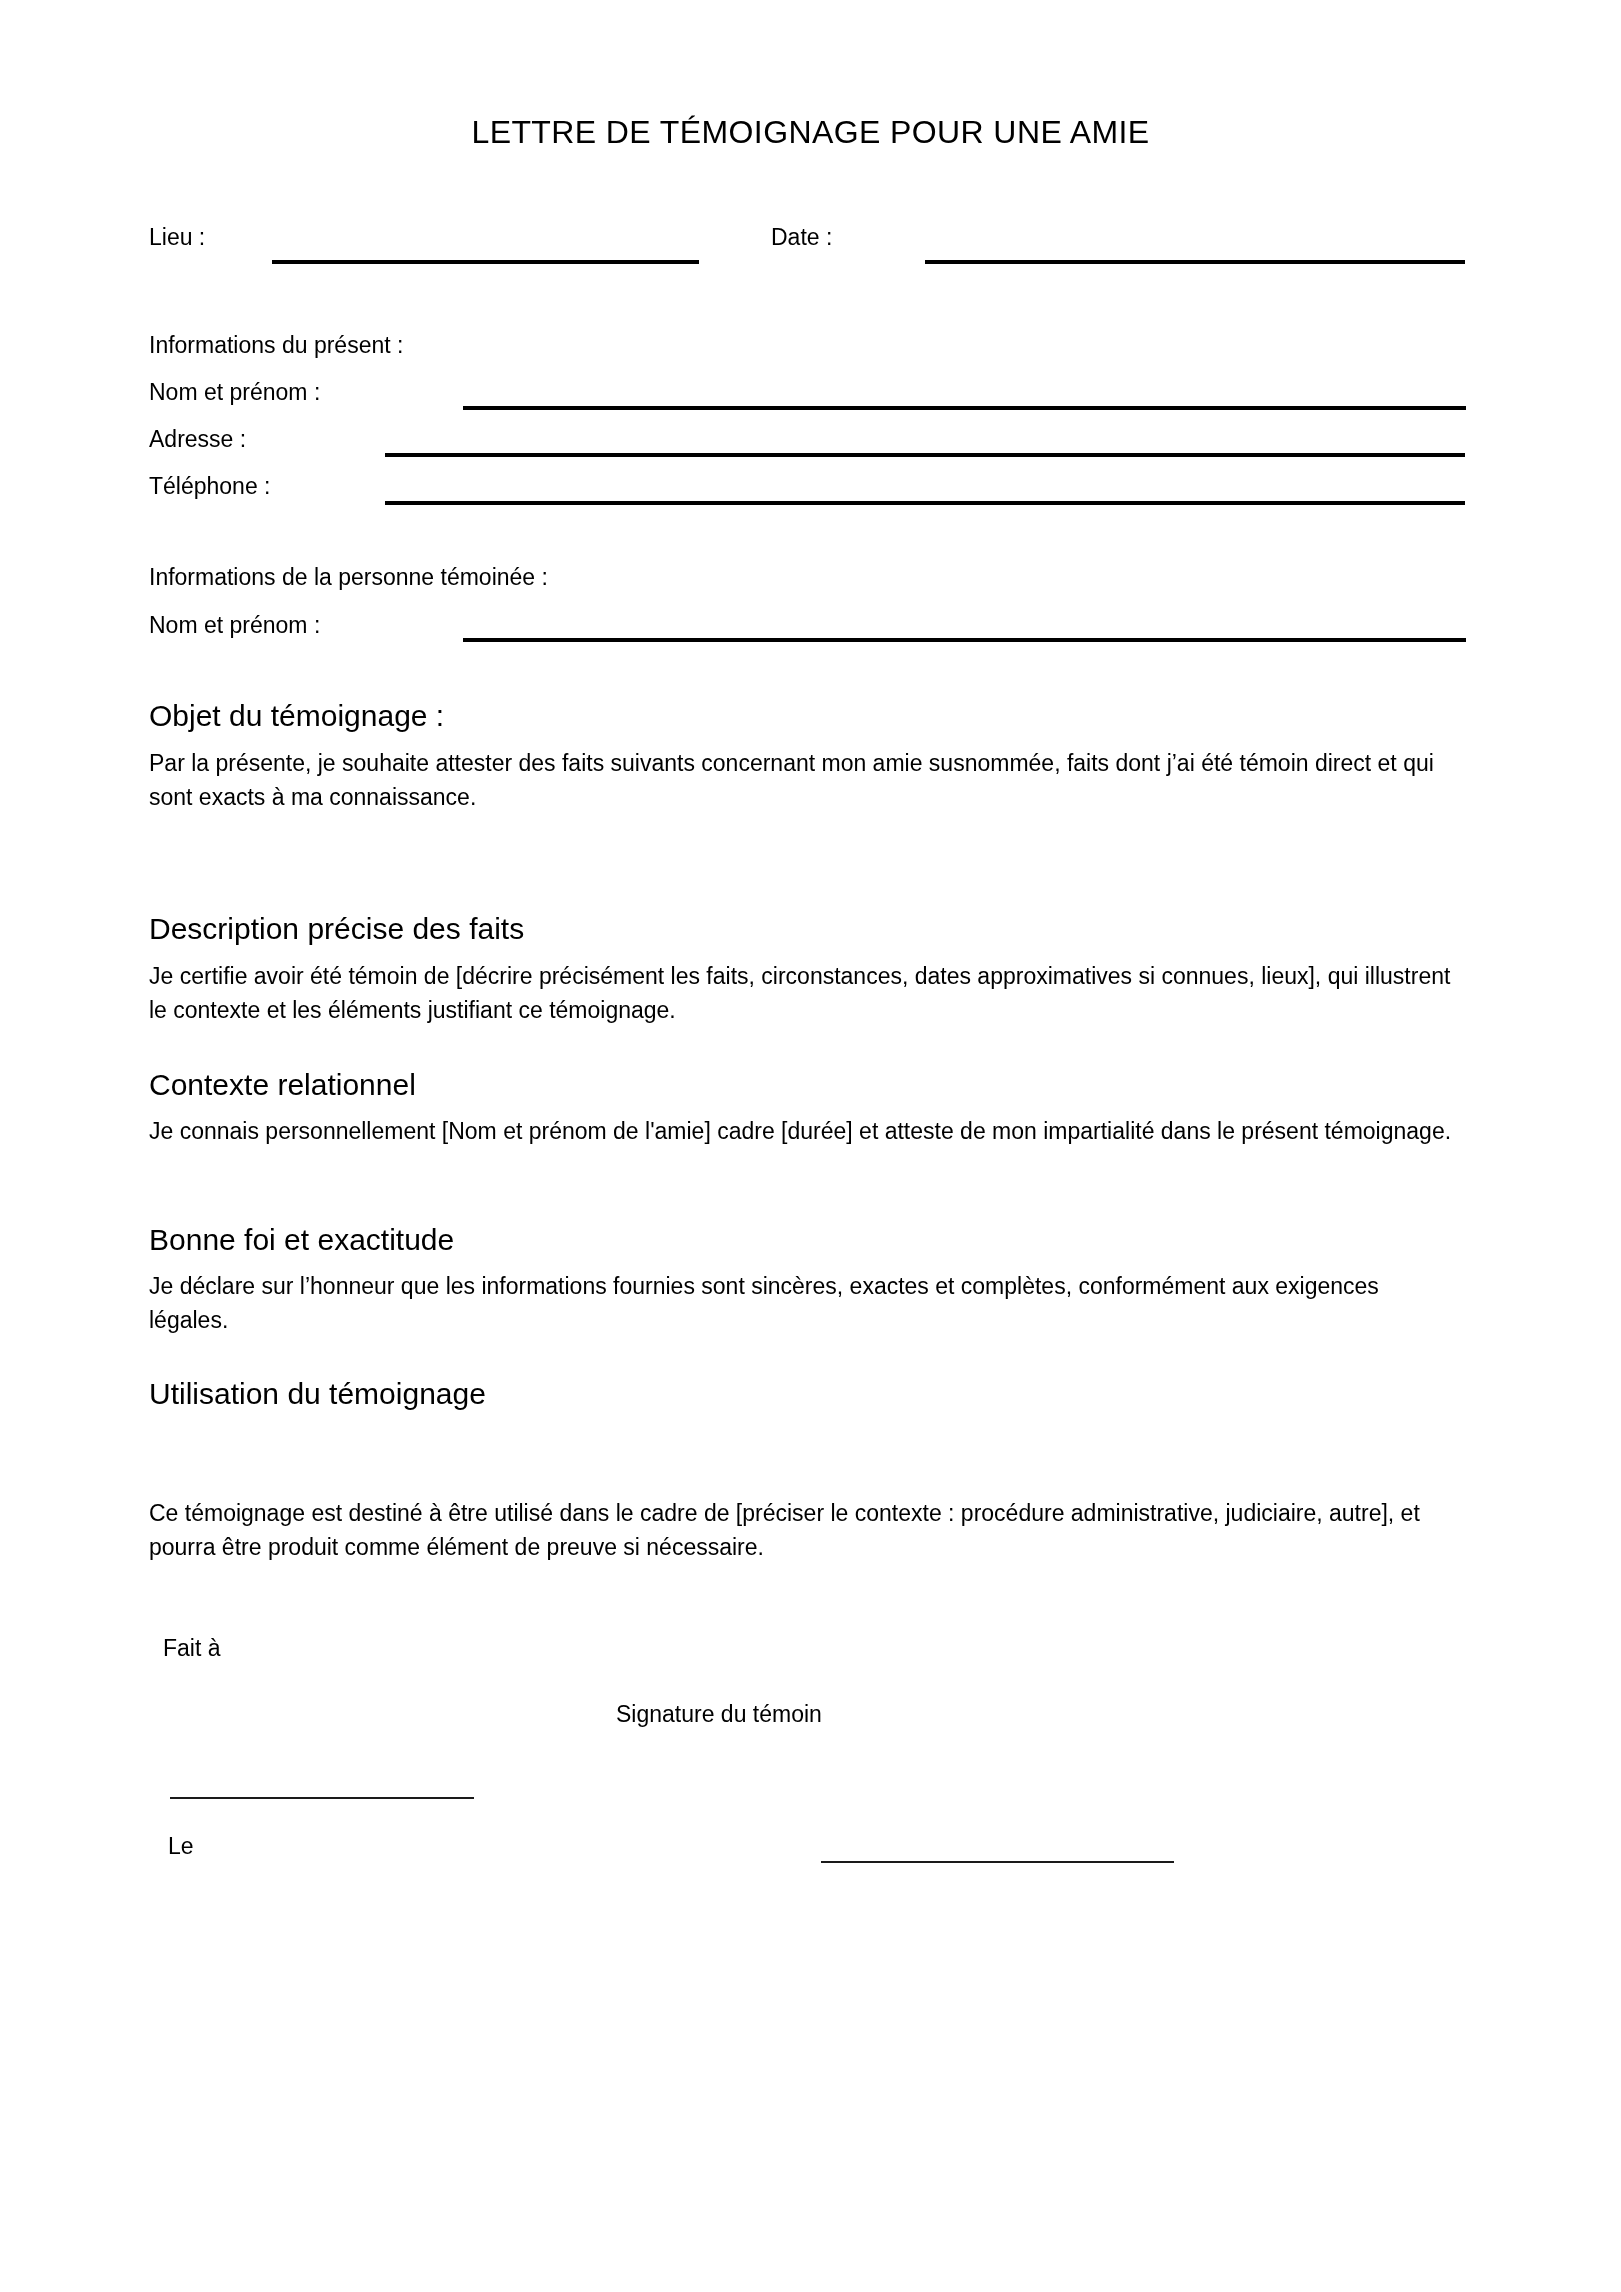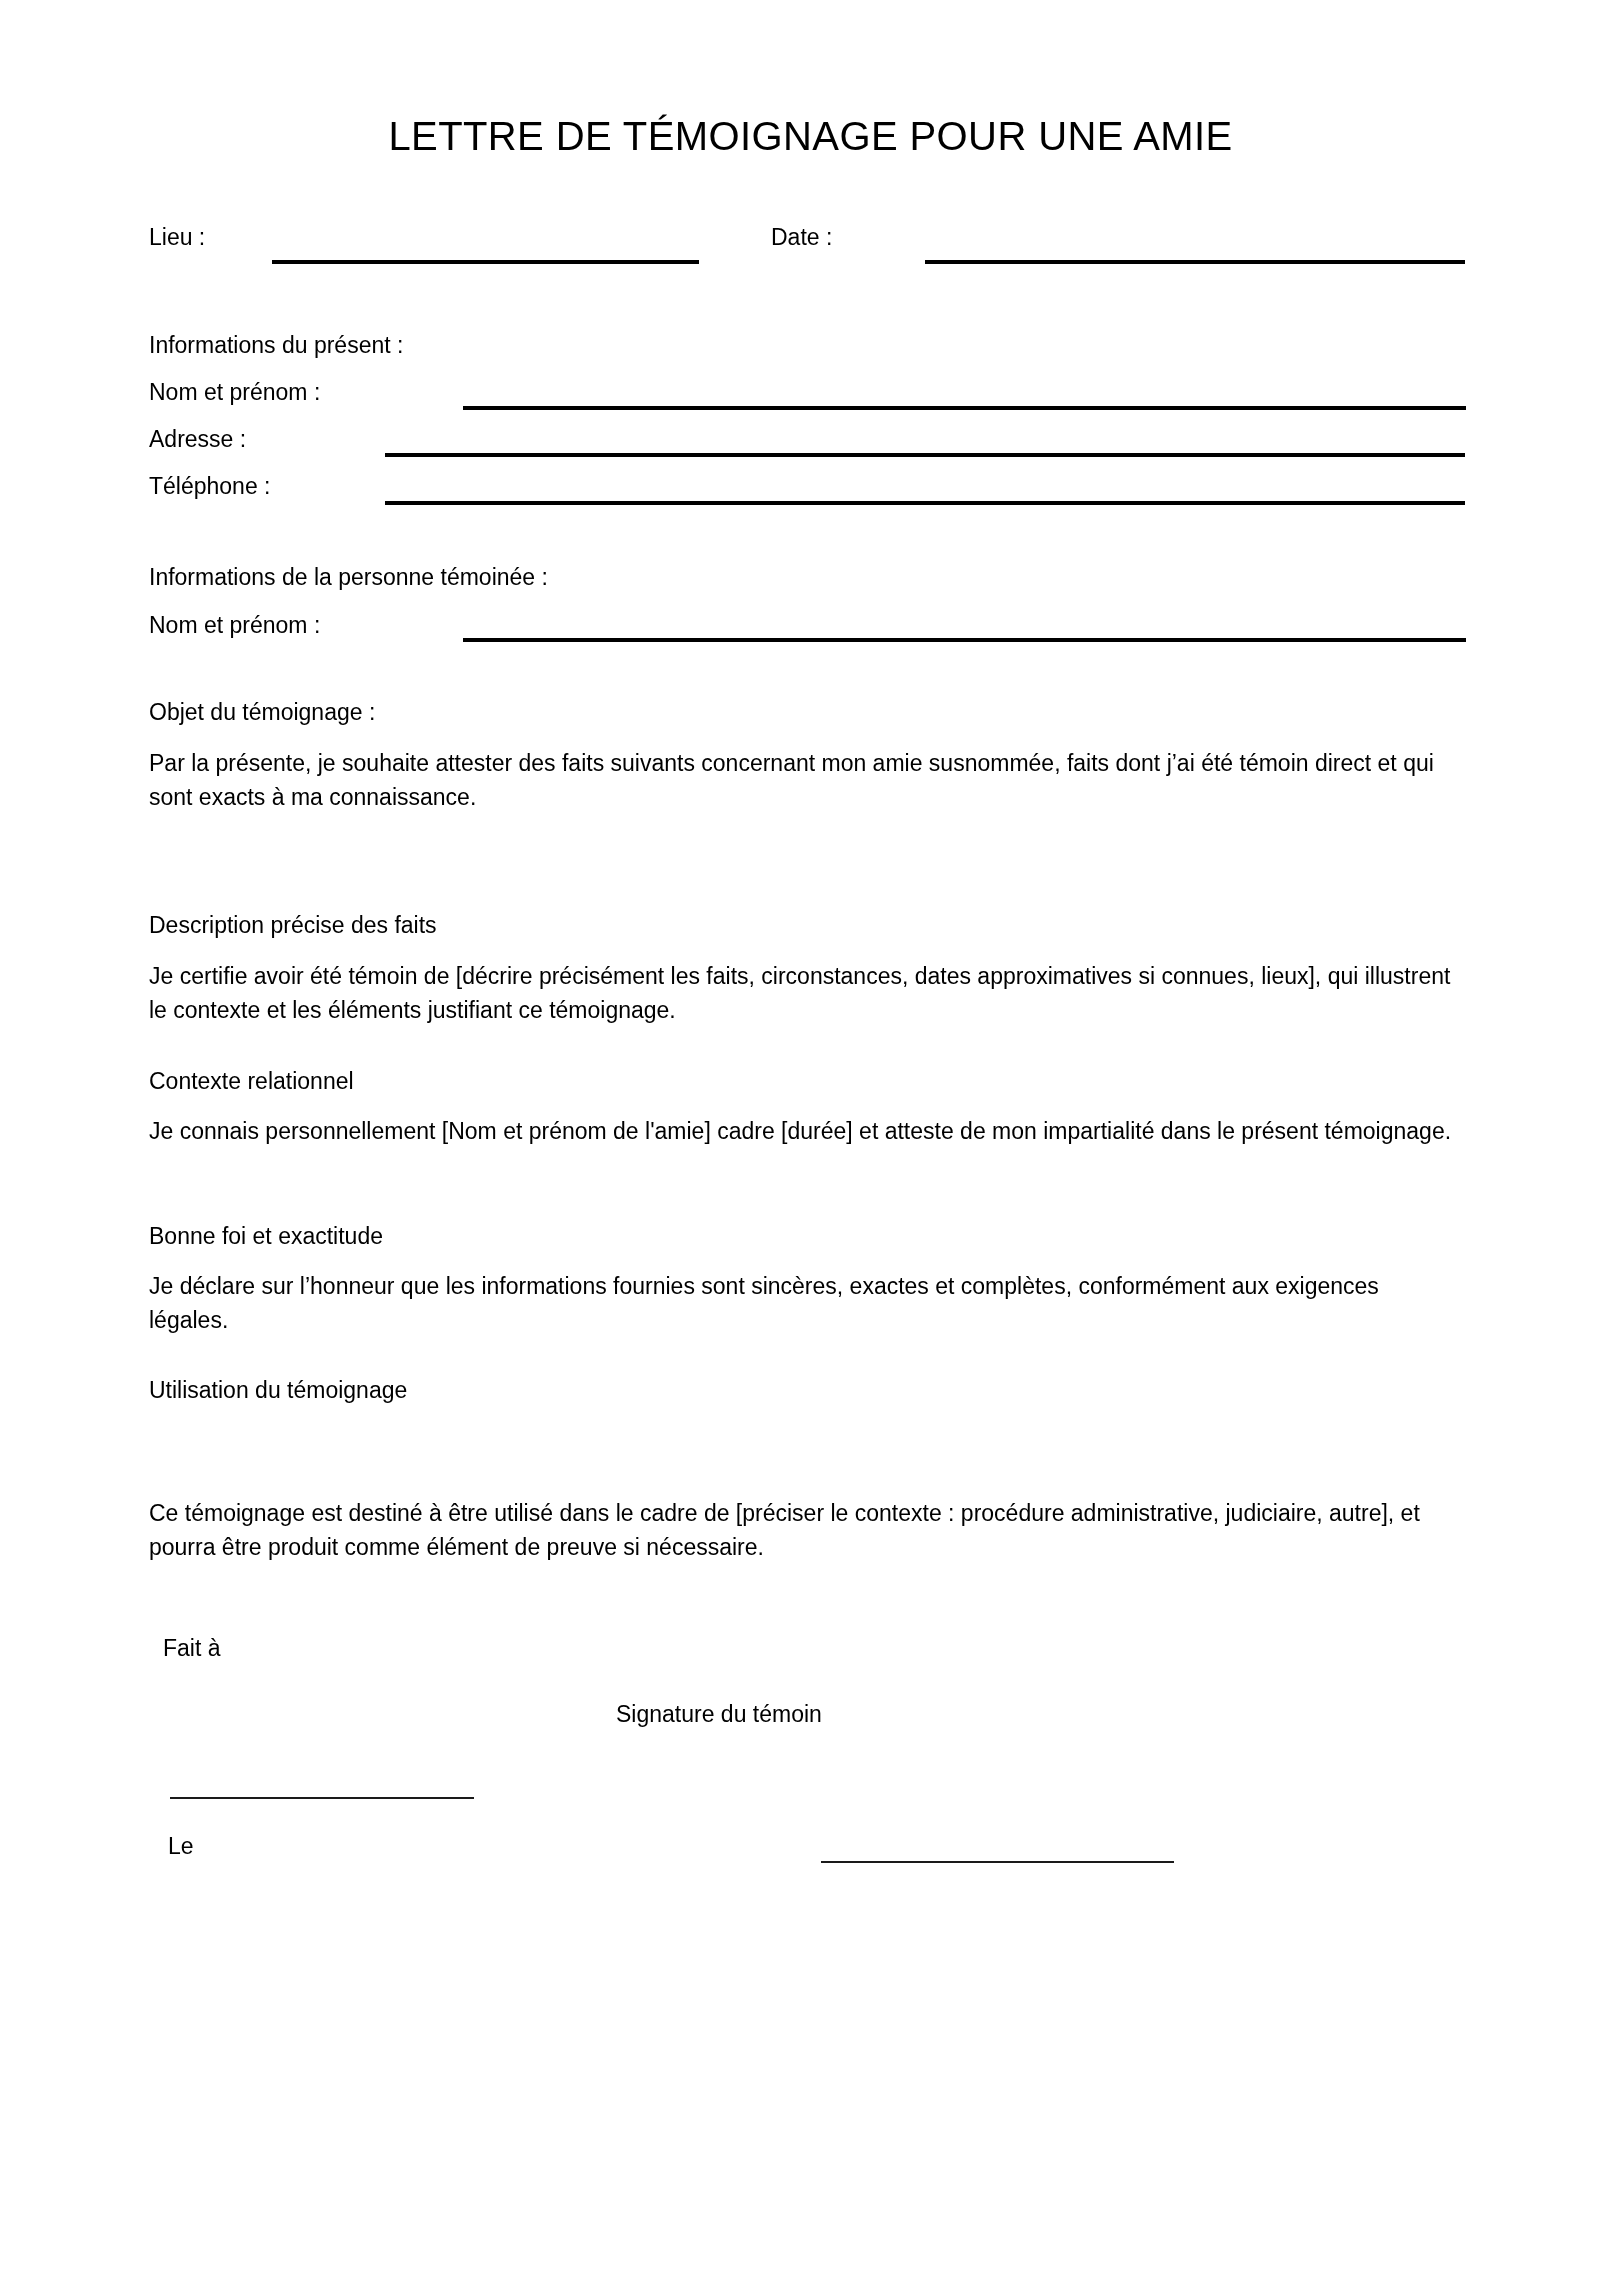--- a/index.html
+++ b/index.html
@@ -17,41 +17,41 @@
     overflow: hidden;
   }
 
   
   .doc-title {
     position: absolute;
     left: 0;
     top: 114px;
     width: 1621px;
     text-align: center;
-    font-size: 40px;
+    font-size: 32px;
     font-weight: 400;
     letter-spacing: 0.4px;
     white-space: nowrap;
   }
 
   
   .lbl {
     position: absolute;
     font-size: 23px;
     line-height: 1.0;
     white-space: nowrap;
   }
   .para {
     position: absolute;
     font-size: 23px;
     line-height: 34px;
   }
   .heading {
     position: absolute;
-    font-size: 23px;
+    font-size: 30px;
     line-height: 1.0;
     white-space: nowrap;
   }
 
   
   .rule {
     position: absolute;
     background: #000000;
     height: 3.9px;
   }

